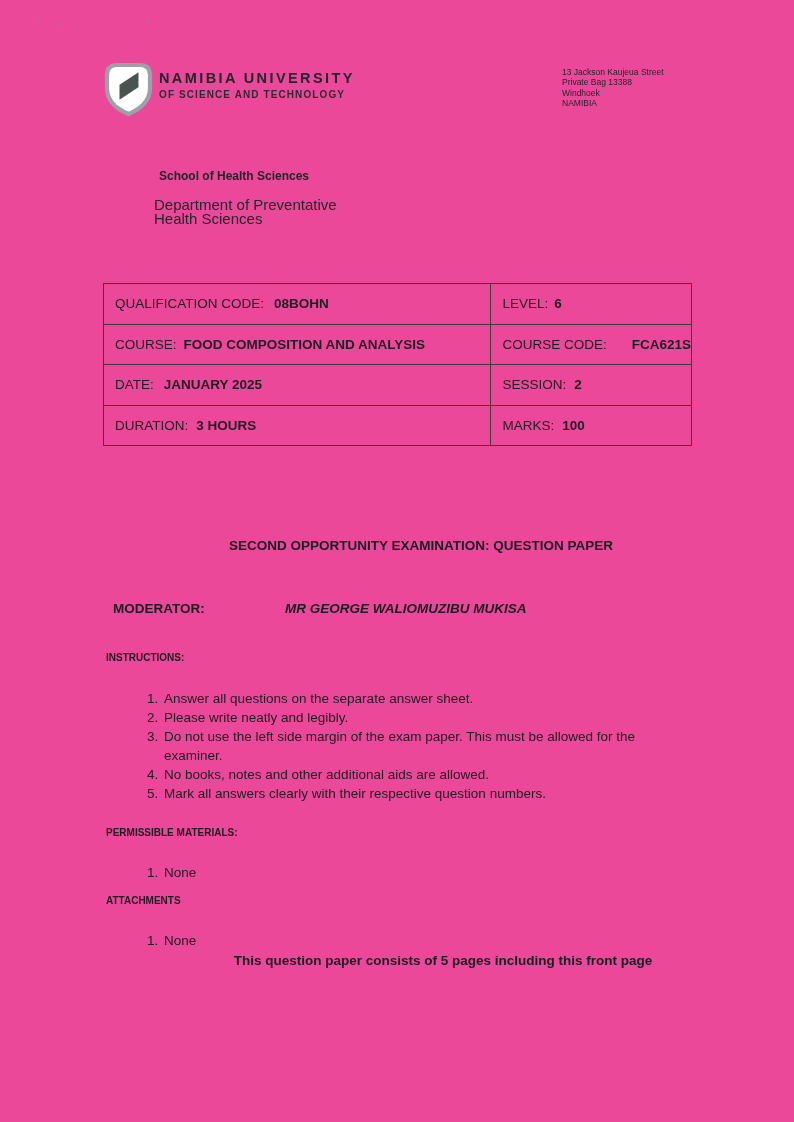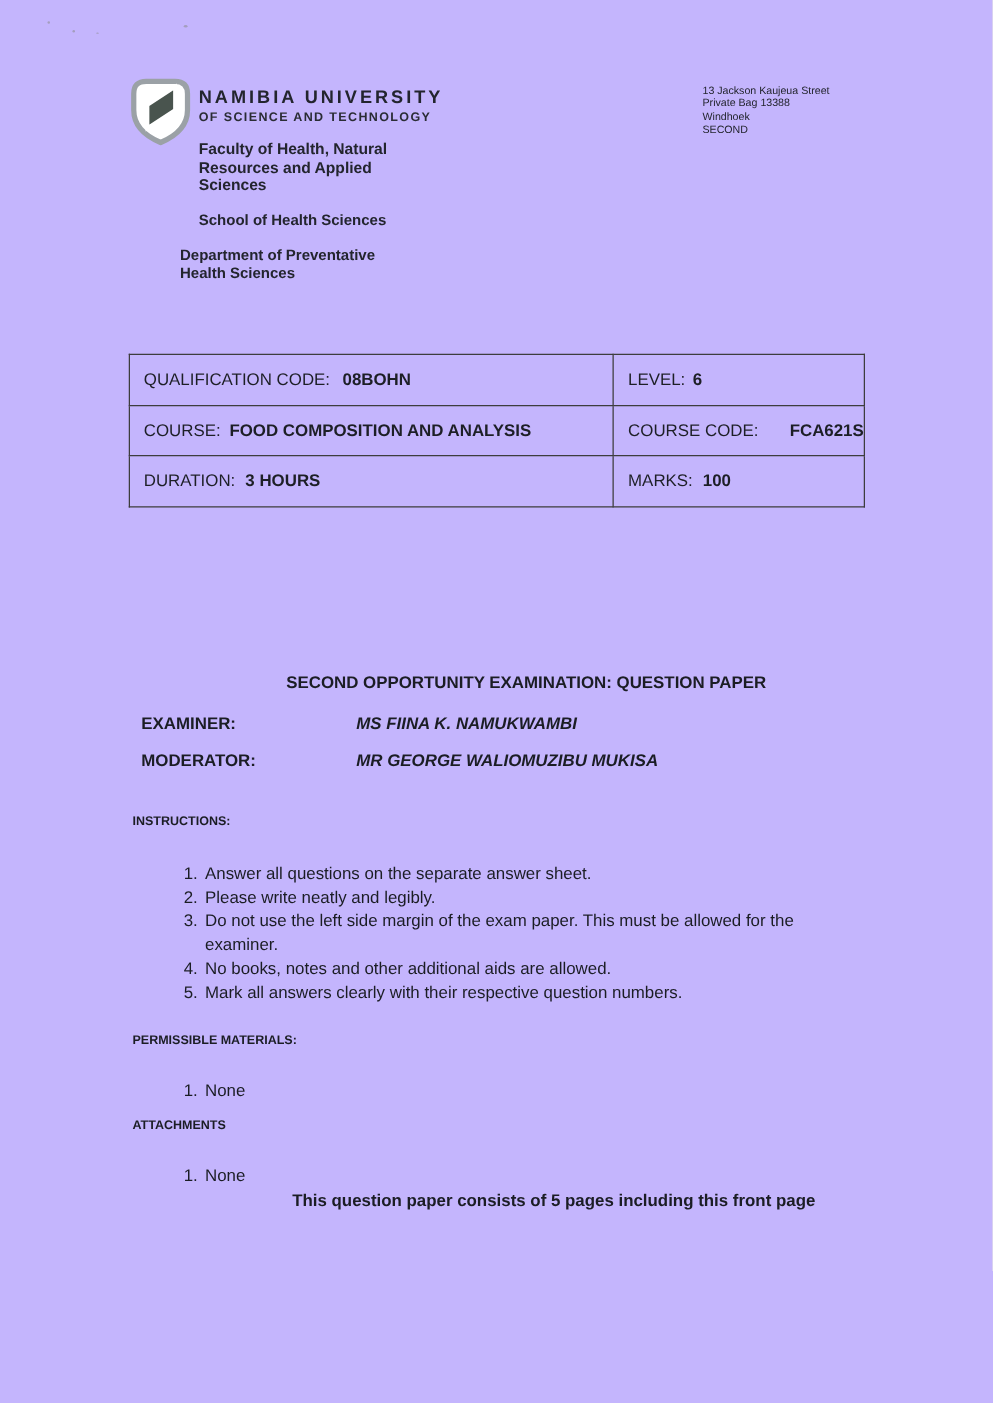--- a/index.html
+++ b/index.html
@@ -1,38 +1,38 @@
 <!DOCTYPE html>
 <html><head>
 <meta charset="utf-8">
 <style>
   html, body { margin: 0; padding: 0; background: #e8e8e8; }
   .page {
     position: relative;
     width: 794px;
     height: 1122px;
     margin: 0 auto;
-    background: #c4b5fd;
+    background: #ec4899;
     font-family: "Liberation Sans", sans-serif;
     color: #1d1f26;
     overflow: hidden;
   }
 
   
   .speck { position: absolute; background: #8a8a8a; border-radius: 50%; opacity: .55; }
 
   
   .logo { position: absolute; left: 104px; top: 62px; }
   .wordmark { position: absolute; left: 159px; top: 70px; color: #23252e; }
   .wordmark .uni-name { font-size: 14.5px; font-weight: bold; letter-spacing: 2.4px; }
   .wordmark .uni-tag  { font-size: 10px; font-weight: bold; letter-spacing: 1.1px; margin-top: 3px; color: #2a2c35; }
 
   .faculty { position: absolute; left: 159px; top: 112px; font-size: 12.5px; font-weight: bold; line-height: 14.5px; color: #23252e; }
   .school  { position: absolute; left: 159px; top: 169px; font-size: 12px;  font-weight: bold; color: #23252e; }
-  .dept    { position: absolute; left: 144px; top: 198px; font-size: 12px; font-weight: bold; line-height: 13.5px; color: #23252e; }
+  .dept    { position: absolute; left: 154px; top: 198px; font-size: 15px; font-weight: normal; line-height: 13.5px; color: #23252e; }
 
   .contact { position: absolute; left: 562px; top: 67px; display: flex; font-size: 8.5px; line-height: 10.3px; color: #23252e; }
   .contact .addr { width: 105px; }
   .contact .tels { white-space: pre; }
 
   
   .info-table {
     position: absolute; left: 103px; top: 283px;
     width: 589px;
     border-collapse: collapse;
@@ -95,37 +95,32 @@
       <path d="M13 3 H36 Q46 3 46 13 V26 Q46 43 24.5 52 Q3 43 3 26 V13 Q3 3 13 3 Z" fill="#ffffff" stroke="#9ba1a6" stroke-width="4.2"></path>
       <polygon points="14,22 36,7.5 36,26 14,40.5" fill="#49544e" stroke="#ffffff" stroke-width="3"></polygon>
     </svg>
   </div>
 
   <div class="wordmark">
     <div class="uni-name">NAMIBIA UNIVERSITY</div>
     <div class="uni-tag">OF SCIENCE AND TECHNOLOGY</div>
   </div>
 
-  <div class="faculty">
-    <div>Faculty of Health, Natural</div>
-    <div>Resources and Applied</div>
-    <div>Sciences</div>
-  </div>
   <div class="school">School of Health Sciences</div>
   <div class="dept">
     <div>Department of Preventative</div>
     <div>Health Sciences</div>
   </div>
 
   <div class="contact">
     <div class="addr">
       <div>13 Jackson Kaujeua Street</div>
       <div>Private Bag 13388</div>
       <div>Windhoek</div>
-      <div>SECOND</div>
+      <div>NAMIBIA</div>
     </div>
   </div>
 
   <table class="info-table">
     <tbody>
     <tr>
       <td class="c1">
         <span class="lbl">QUALIFICATION CODE:</span><span class="val">08BOHN</span>
       </td>
       <td>
@@ -135,34 +130,39 @@
     <tr>
       <td class="c1">
         <span class="lbl">COURSE:</span><span class="val" style="margin-left:7px">FOOD COMPOSITION AND ANALYSIS</span>
       </td>
       <td>
         <span class="lbl">COURSE CODE:</span><span class="val" style="margin-left:25px">FCA621S</span>
       </td>
     </tr>
     <tr>
       <td class="c1">
+        <span class="lbl">DATE:</span><span class="val">JANUARY 2025</span>
+      </td>
+      <td>
+        <span class="lbl">SESSION:</span><span class="val" style="margin-left:8px">2</span>
+      </td>
+    </tr>
+    <tr>
+      <td class="c1">
         <span class="lbl">DURATION:</span><span class="val" style="margin-left:8px">3 HOURS</span>
       </td>
       <td>
         <span class="lbl">MARKS:</span><span class="val" style="margin-left:8px">100</span>
       </td>
     </tr>
   </tbody>
     </table>
 
   <div class="exam-title">SECOND OPPORTUNITY EXAMINATION: QUESTION PAPER</div>
 
-  <div class="person-row examiner">
-    <span class="p-label">EXAMINER:</span><span class="p-name">MS FIINA K. NAMUKWAMBI</span>
-  </div>
   <div class="person-row moderator">
     <span class="p-label">MODERATOR:</span><span class="p-name">MR GEORGE WALIOMUZIBU MUKISA</span>
   </div>
 
   <div class="sec-heading h-instructions">INSTRUCTIONS:</div>
   <ol class="doc-list l-instructions">
     <li>Answer all questions on the separate answer sheet.</li>
     <li>Please write neatly and legibly.</li>
     <li>Do not use the left side margin of the exam paper.  This must be allowed for the examiner.</li>
     <li>No books, notes and other additional aids are allowed.</li>

